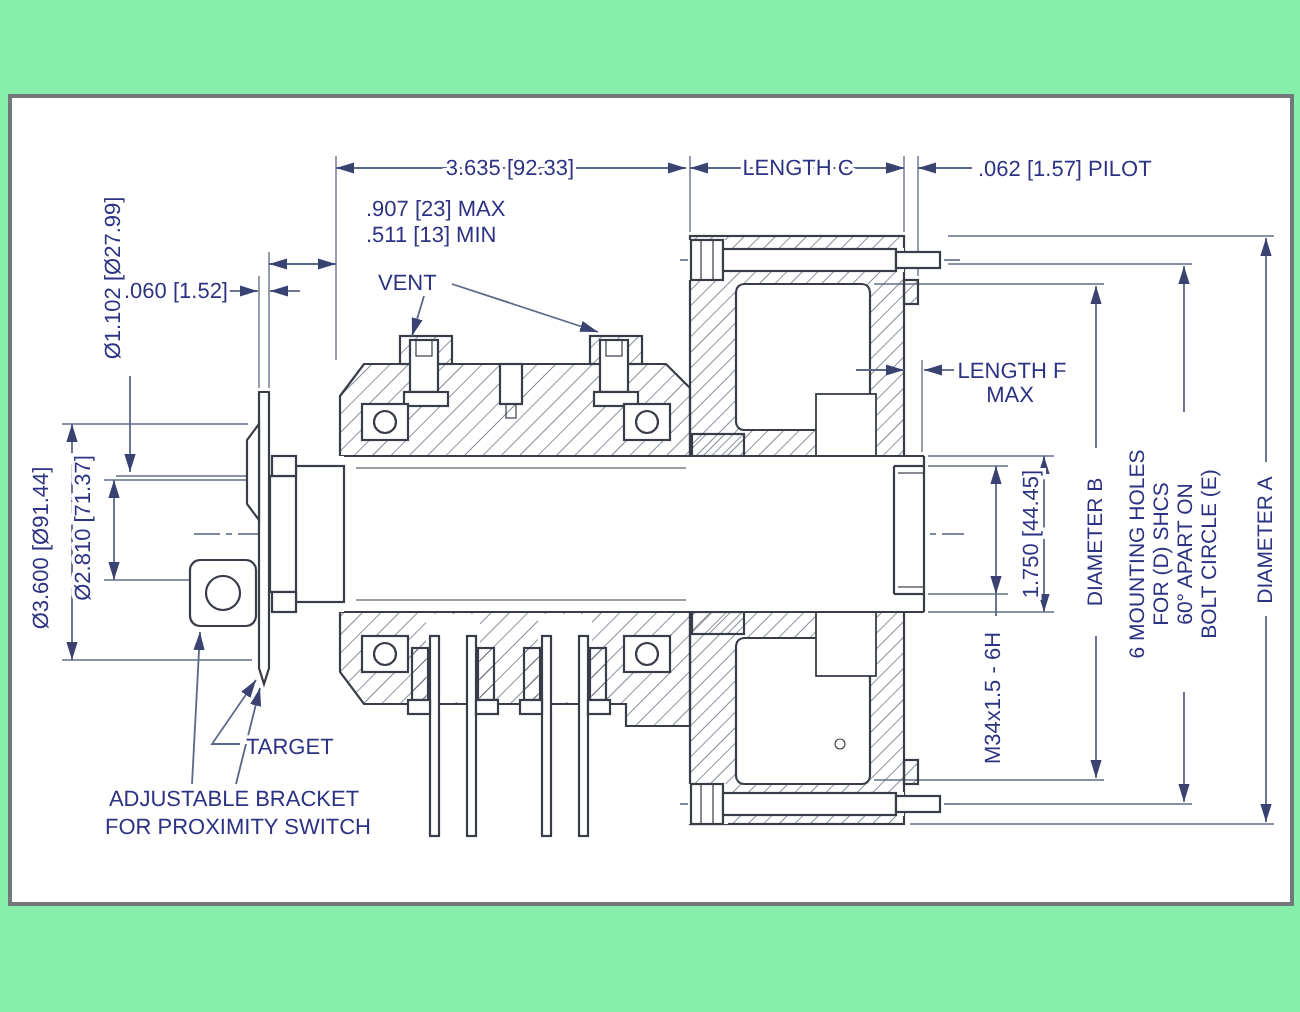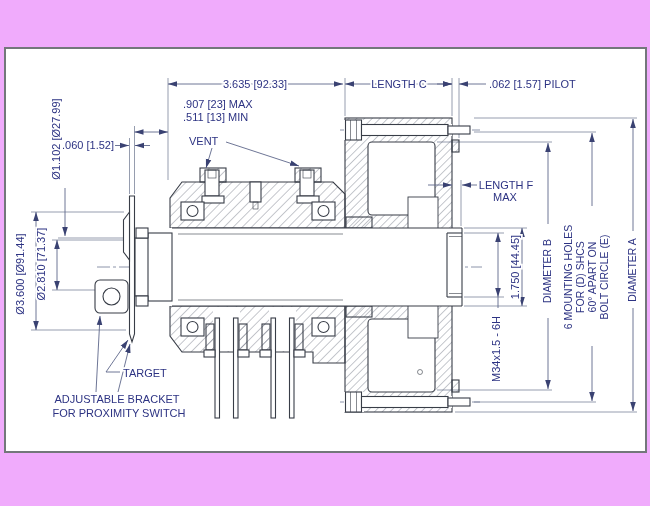--- a/index.html
+++ b/index.html
@@ -1,16 +1,16 @@
 <!DOCTYPE html>
 <html><head>
 <meta charset="utf-8">
 <style>
   html,body{margin:0;padding:0;background:#ffffff;}
-  .page{position:relative;width:650px;height:506px;background:#f0abfc;overflow:hidden;
+  .page{position:relative;width:650px;height:506px;background:#86efac;overflow:hidden;
         font-family:"Liberation Sans", sans-serif;}
   svg{position:absolute;left:0;top:0;}
   .part{stroke:#383d47;stroke-width:1.1;fill:none;}
   .partw{stroke:#383d47;stroke-width:1.1;fill:#ffffff;}
   .hatch1{stroke:#383d47;stroke-width:1.1;fill:url(#hp1);}
   .hatch2{stroke:#383d47;stroke-width:1.1;fill:url(#hp2);}
   .thin{stroke:#383d47;stroke-width:0.6;fill:none;}
   .ext{stroke:#8a92a6;stroke-width:0.9;fill:none;}
   .dim{stroke:#5d678a;stroke-width:0.9;fill:none;}
   .cl{stroke:#8088a0;stroke-width:0.9;fill:none;stroke-dasharray:13 3 3 3;}

